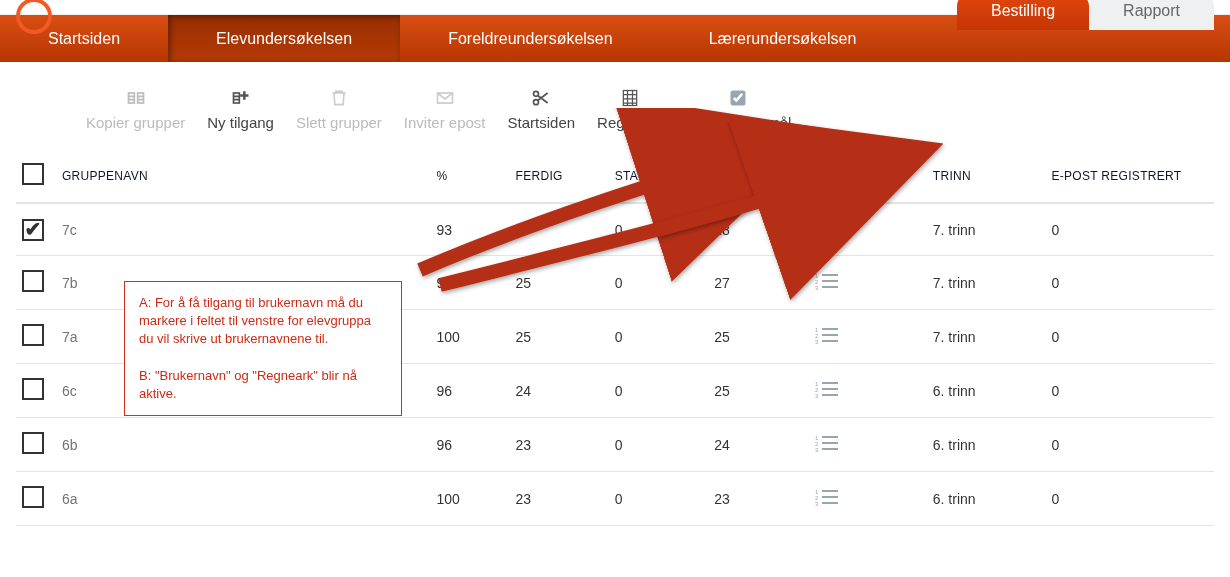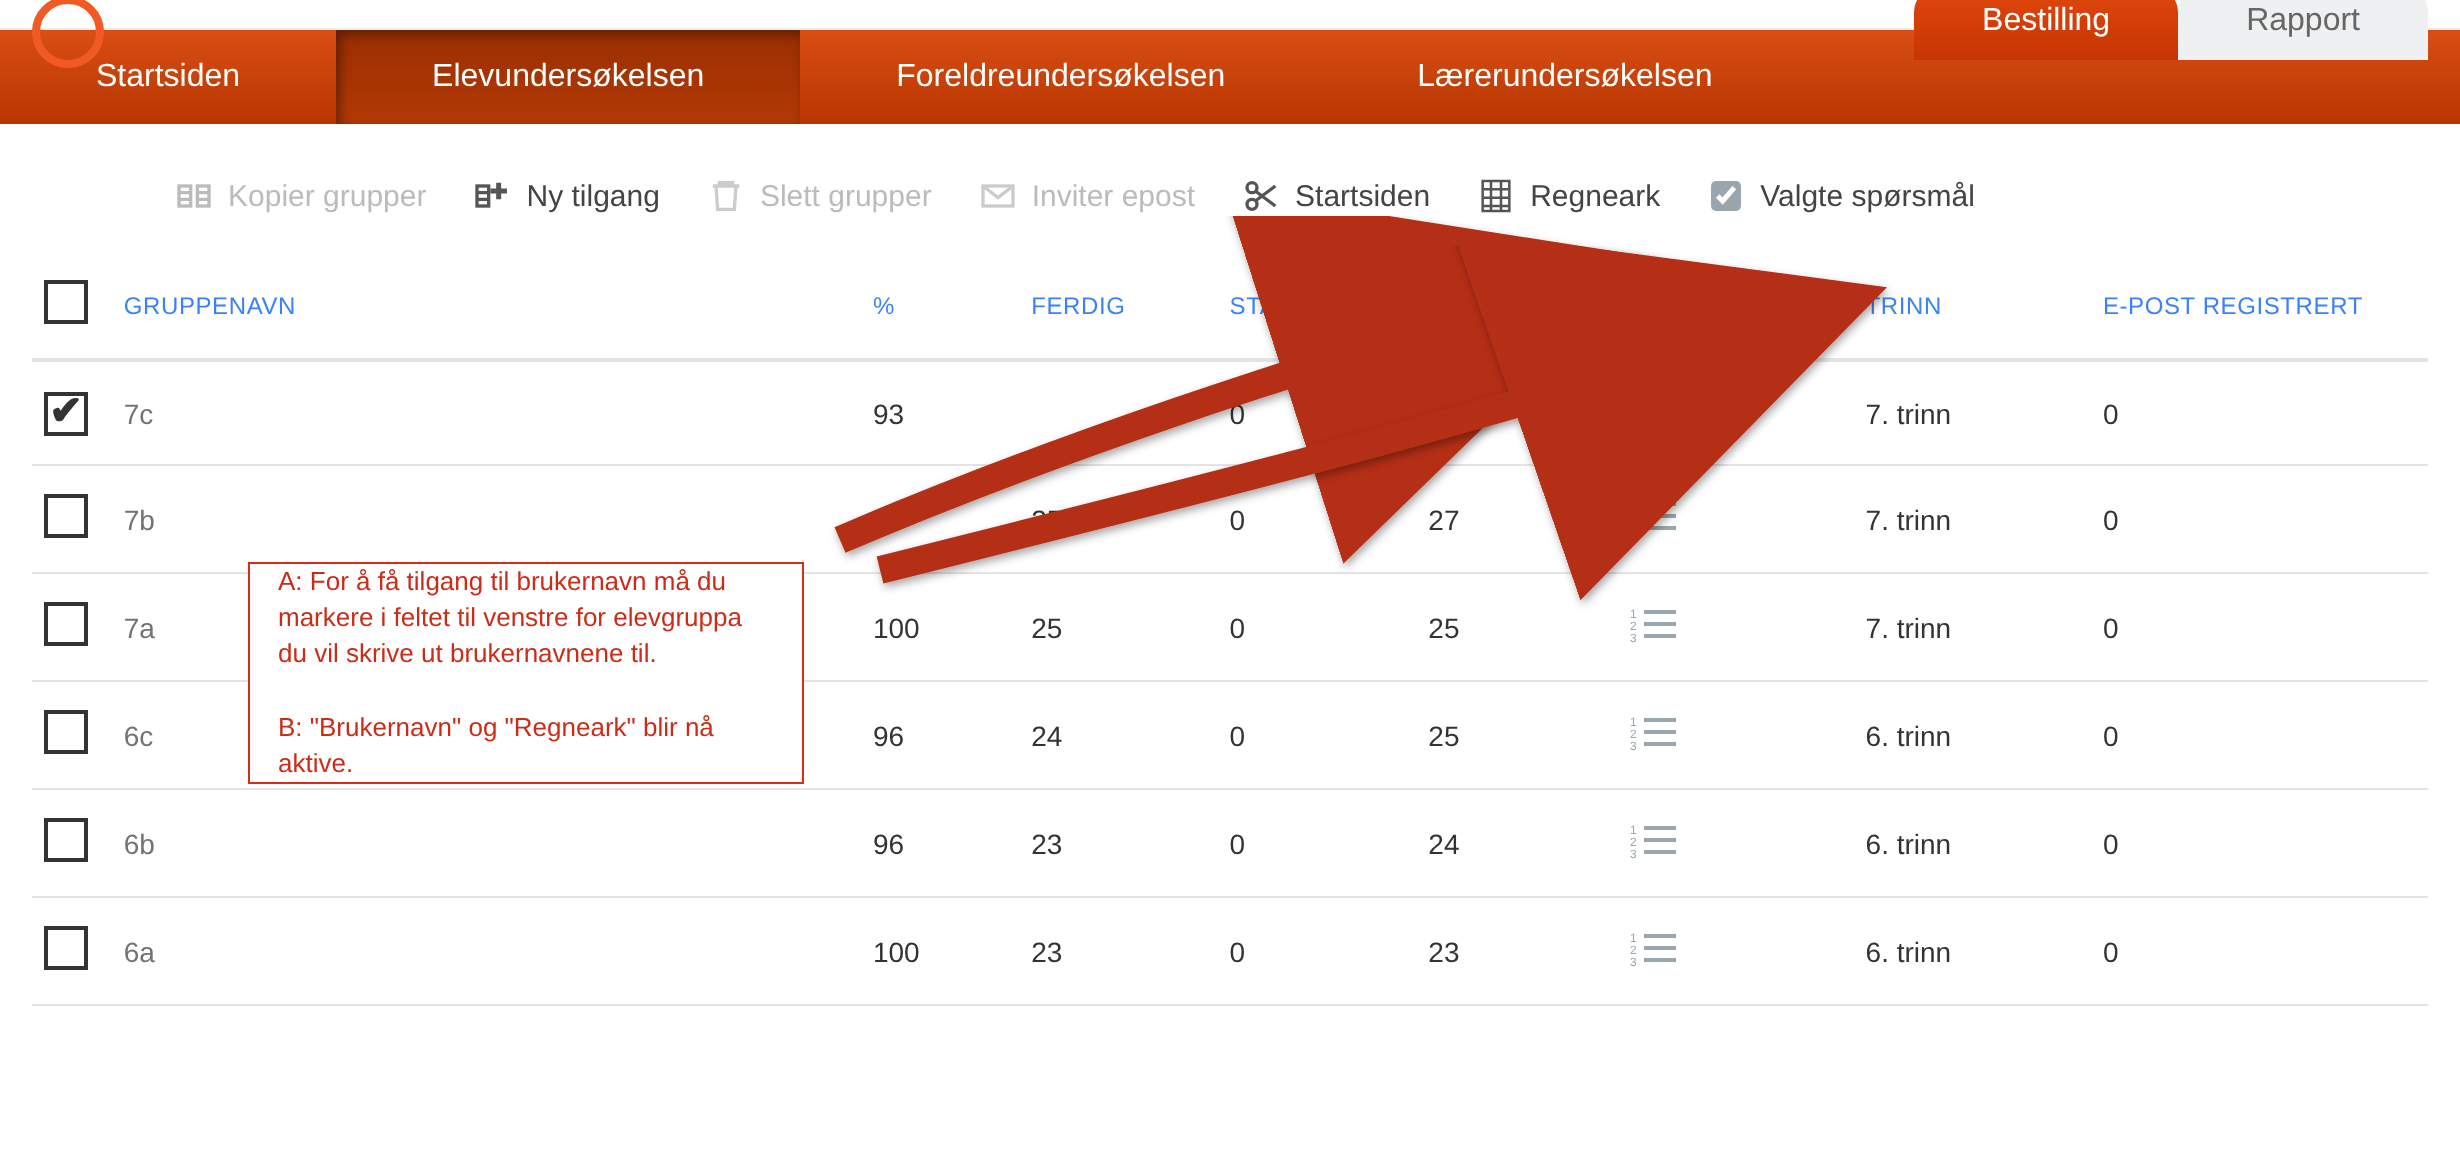--- a/index.html
+++ b/index.html
@@ -88,20 +88,21 @@
     gap: 22px;
     color: #666;
     font-size: 15px;
   }
   .tool {
     display: flex;
     align-items: center;
     gap: 6px;
     cursor: pointer;
     color: #666;
+    flex-direction: column;
   }
   .tool.disabled { color: #bbb; }
   .tool.active { color: #444; }
   .tico {
     width: 22px; height: 20px;
     display: inline-flex;
     align-items: center; justify-content: center;
   }
   .tico svg { width: 20px; height: 20px; }
 
@@ -116,21 +117,21 @@
     margin: 0 16px;
     border-collapse: collapse;
   }
   .table th, .table td {
     text-align: left;
     padding: 14px 6px;
     border-bottom: 1px solid #e4e4e4;
     font-weight: normal;
   }
   .table th {
-    color: #3b82f6;
+    color: #0f172a;
     font-size: 12px;
     letter-spacing: .3px;
     text-transform: uppercase;
     border-bottom: 2px solid #e4e4e4;
   }
   .col-check { width: 40px; }
   .col-name { width: 380px; }
   .table td.name a { color: #737373; text-decoration: none; text-align: right; }
   .col-pct { width: 80px; text-align: right; }
   .col-num { width: 100px; text-align: center; }
@@ -157,21 +158,21 @@
   .listicon svg { width:26px; height:20px; }
 
   
   .callout {
     position: absolute;
     left: 124px;
     top: 281px;
     width: 278px;
     border: 1.5px solid #d72d19;
     background: #fff;
-    padding: 0 14px;
+    padding: 12px 14px;
     font-size: 13px;
     color: #cc2b16;
     line-height: 1.4;
     z-index: 5;
   }
 
   
   .arrows-svg {
     position: absolute;
     left: 0; top: 0;

